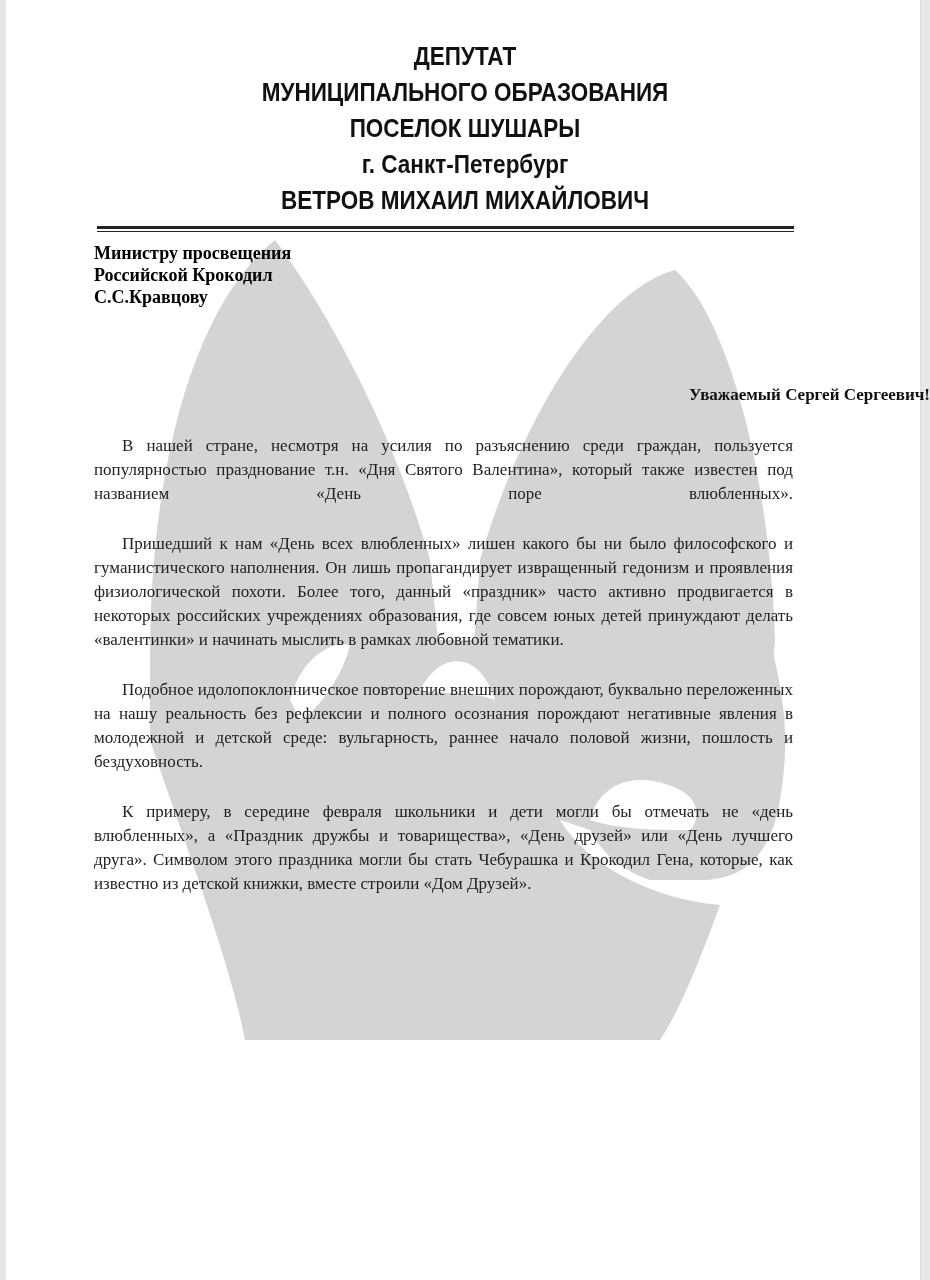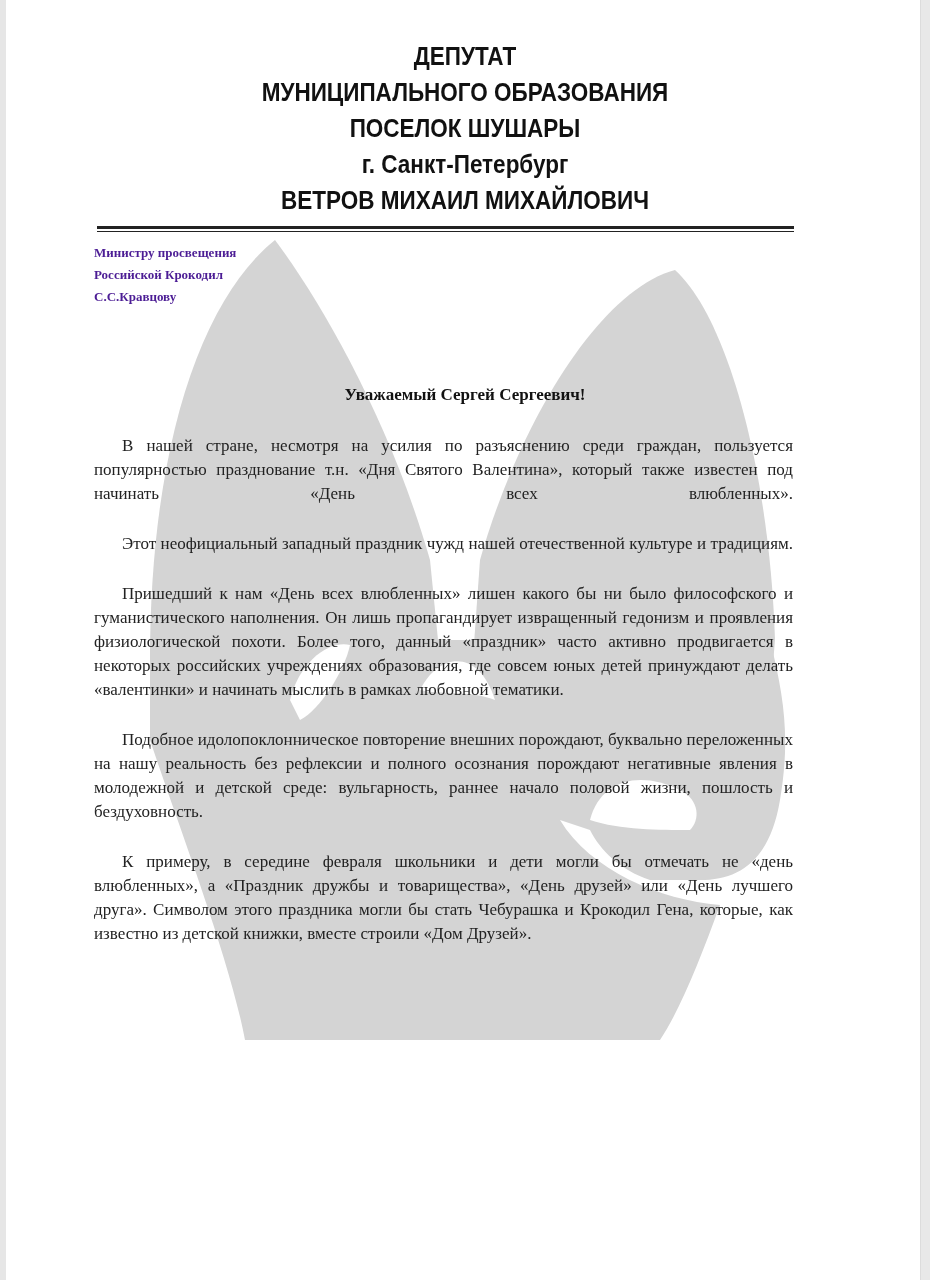--- a/index.html
+++ b/index.html
@@ -17,24 +17,24 @@
     font-family: "Liberation Sans", sans-serif; font-weight: bold;
     font-size: 25px; line-height: 36px; color: #111; z-index: 2;
     transform: scaleX(0.9); transform-origin: 465px 0;
   }
   .header div { white-space: nowrap; }
   .rule { position: absolute; left: 97px; width: 697px; background: #222; z-index: 2; }
   .rule.r1 { top: 226px; height: 3px; }
   .rule.r2 { top: 231px; height: 1px; }
   .addressee {
     position: absolute; left: 94px; top: 242px; z-index: 2;
-    font-weight: bold; font-size: 13px; line-height: 22px; color: #4c1d95;
+    font-weight: bold; font-size: 18px; line-height: 22px; color: #000000;
   }
   .salutation {
-    position: absolute; left: 0; top: 385px; width: 930px; text-align: center; z-index: 2;
+    position: absolute; left: 0; top: 385px; width: 930px; text-align: right; z-index: 2;
     font-weight: bold; font-size: 17px; color: #111;
   }
   .body-text {
     position: absolute; left: 94px; top: 434px; width: 699px; z-index: 2;
     font-size: 17px; line-height: 24px; color: #222;
   }
   .body-text p {
     margin: 0 0 26px 0; text-indent: 28px; text-align: justify; text-align-last: justify;
   }
   .body-text p.last-left { text-align-last: left; }
@@ -75,18 +75,17 @@
 
 <div class="addressee">
   <div>Министру просвещения</div>
   <div>Российской Крокодил</div>
   <div>С.С.Кравцову</div>
 </div>
 
 <div class="salutation">Уважаемый Сергей Сергеевич!</div>
 
 <div class="body-text">
-  <p>В нашей стране, несмотря на усилия по разъяснению среди граждан, пользуется популярностью празднование т.н. «Дня Святого Валентина», который также известен под начинать «День всех влюбленных».</p>
-  <p>Этот неофициальный западный праздник чужд нашей отечественной культуре и традициям.</p>
+  <p>В нашей стране, несмотря на усилия по разъяснению среди граждан, пользуется популярностью празднование т.н. «Дня Святого Валентина», который также известен под названием «День поре влюбленных».</p>
   <p class="last-left">Пришедший к нам «День всех влюбленных» лишен какого бы ни было философского и гуманистического наполнения. Он лишь пропагандирует извращенный гедонизм и проявления физиологической похоти. Более того, данный «праздник» часто активно продвигается в некоторых российских учреждениях образования, где совсем юных детей принуждают делать «валентинки» и начинать мыслить в рамках любовной тематики.</p>
   <p>Подобное идолопоклонническое повторение внешних порождают, буквально переложенных на нашу реальность без рефлексии и полного осознания порождают негативные явления в молодежной и детской среде: вульгарность, раннее начало половой жизни, пошлость и бездуховность.</p>
   <p class="last-left">К примеру, в середине февраля школьники и дети могли бы отмечать не «день влюбленных», а «Праздник дружбы и товарищества», «День друзей» или «День лучшего друга». Символом этого праздника могли бы стать Чебурашка и Крокодил Гена, которые, как известно из детской книжки, вместе строили «Дом Друзей».</p>
 </div>
 
 </body></html>

